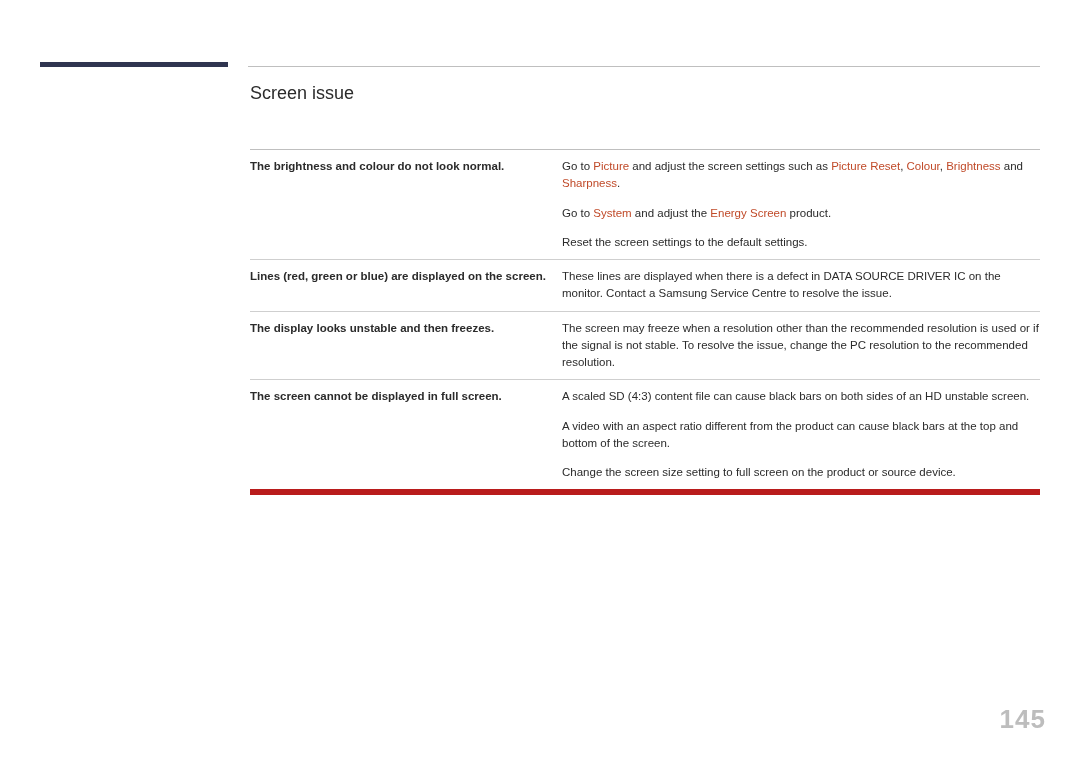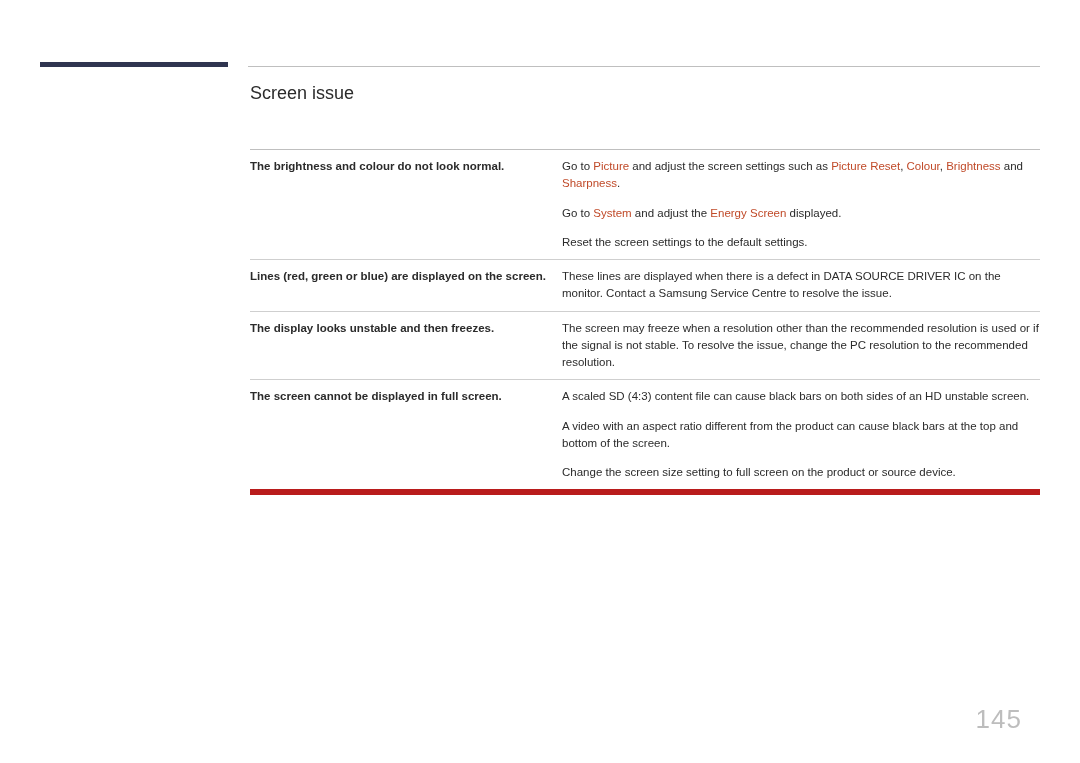--- a/index.html
+++ b/index.html
@@ -9,40 +9,40 @@
   .rule.top{top:66px}
   .section-title{position:absolute;left:250px;top:83px;font-size:18px;font-weight:400;color:#2b2b2b}
   table.trouble{position:absolute;left:250px;top:149px;width:790px;border-collapse:collapse;font-size:11.5px;line-height:1.5}
   table.trouble td{vertical-align:top;padding:8px 0;border-top:1px solid #cfcfcf}
   table.trouble tr:first-child td{border-top:1px solid #bfbfbf}
   table.trouble tr.continuation td{border-top:none;padding-top:4px}
   table.trouble td.issue{width:300px;font-weight:700;padding-right:12px;color:#2b2b2b}
   table.trouble td.sol{padding-left:0;color:#2b2b2b}
   table.trouble tr.last td{border-bottom:6px solid #b91c1c}
   .hl{color:#c04a29}
-  .page-num{position:absolute;right:58px;bottom:28px;font-size:26px;color:#bdbdbd;font-weight:400;letter-spacing:1px}
+  .page-num{position:absolute;right:34px;bottom:28px;font-size:26px;color:#bdbdbd;font-weight:700;letter-spacing:1px}
 </style>
 </head>
 <body>
 
 <div class="page">
   <div class="accent-bar"></div>
   <div class="rule top"></div>
 
   <div class="section-title">Screen issue</div>
 
   <table class="trouble">
     <tbody>
         <tr>
           <td class="issue">The brightness and colour do not look normal.</td>
           <td class="sol"><span>Go to </span><span class="hl">Picture</span><span> and adjust the screen settings such as </span><span class="hl">Picture Reset</span><span>, </span><span class="hl">Colour</span><span>, </span><span class="hl">Brightness</span><span> and </span><span class="hl">Sharpness</span><span>.</span></td>
         </tr>
         <tr class="continuation">
           <td class="issue"></td>
-          <td class="sol"><span>Go to </span><span class="hl">System</span><span> and adjust the </span><span class="hl">Energy Screen</span><span> displayed.</span></td>
+          <td class="sol"><span>Go to </span><span class="hl">System</span><span> and adjust the </span><span class="hl">Energy Screen</span><span> product.</span></td>
         </tr>
         <tr class="continuation">
           <td class="issue"></td>
           <td class="sol"><span>Reset the screen settings to the default settings.</span></td>
         </tr>
         <tr>
           <td class="issue">Lines (red, green or blue) are displayed on the screen.</td>
           <td class="sol"><span>These lines are displayed when there is a defect in DATA SOURCE DRIVER IC on the monitor. Contact a Samsung Service Centre to resolve the issue.</span></td>
         </tr>
         <tr>

